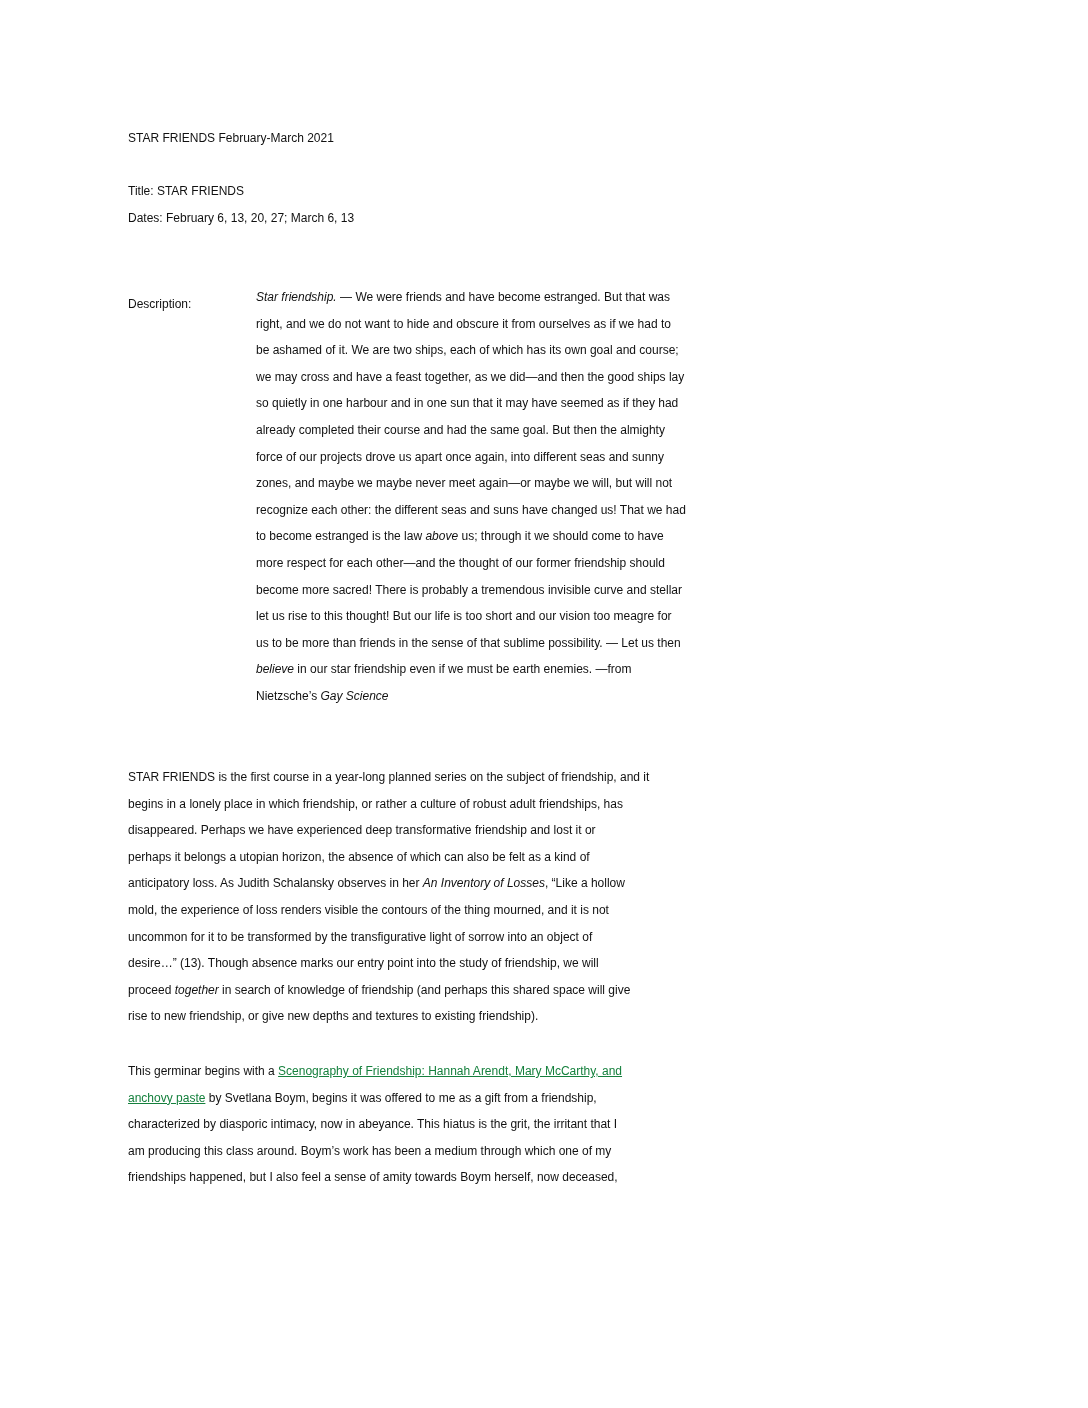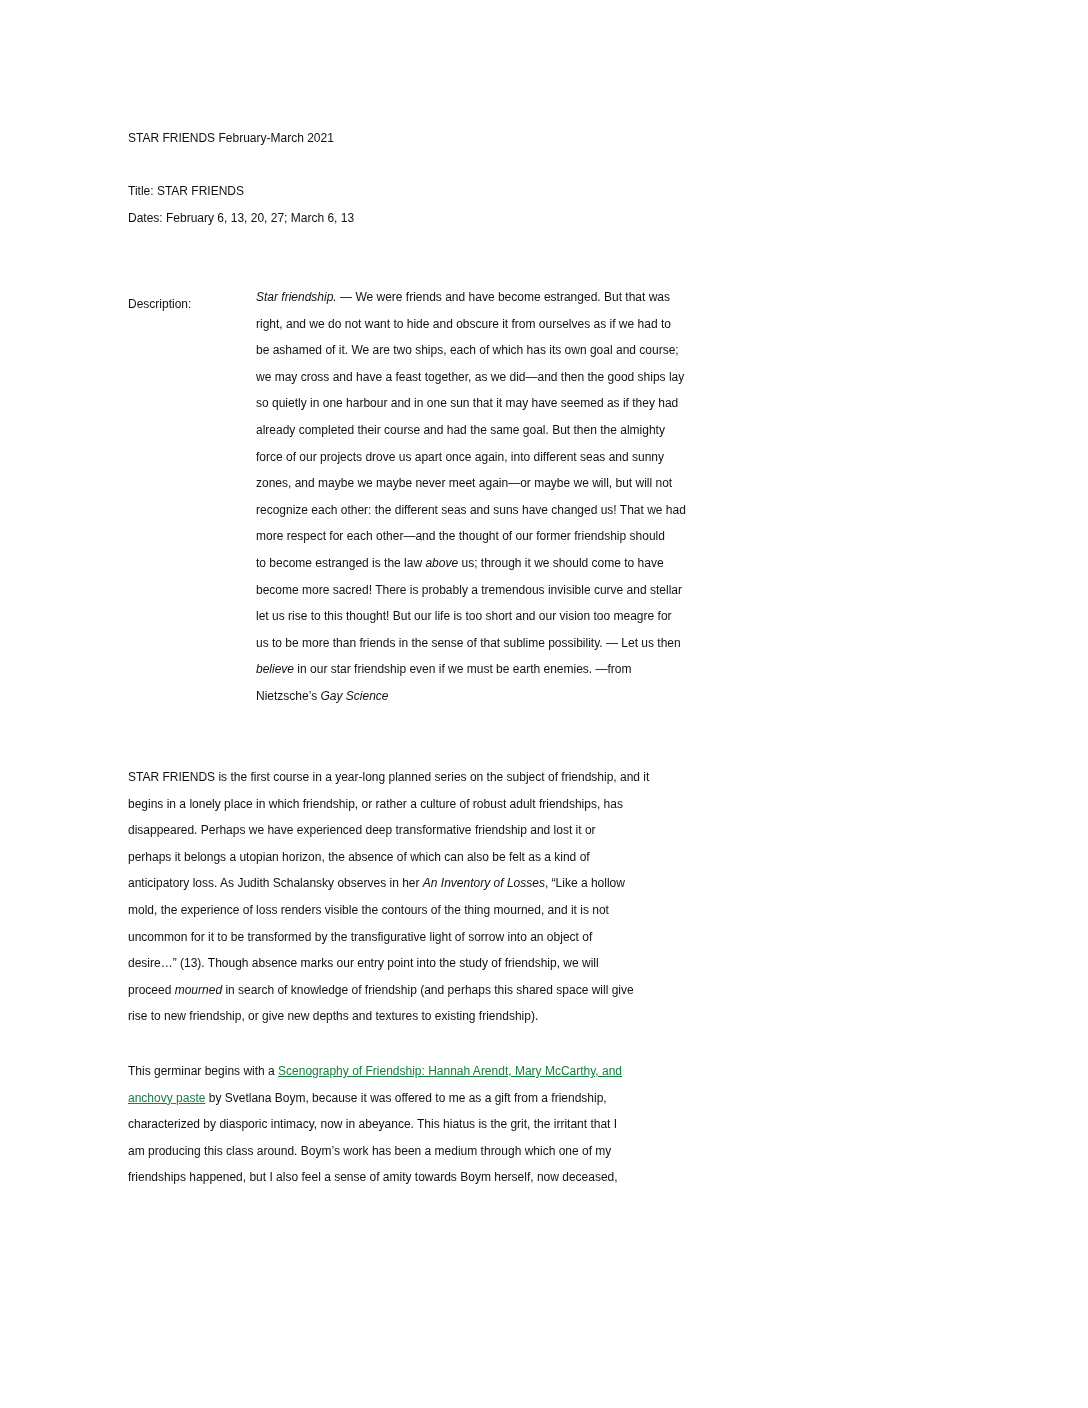--- a/index.html
+++ b/index.html
@@ -41,43 +41,43 @@
   <div class="quote">
     <p><em>Star friendship.</em><span> — We were friends and have become estranged. But that was</span></p>
     <p>right, and we do not want to hide and obscure it from ourselves as if we had to</p>
     <p>be ashamed of it. We are two ships, each of which has its own goal and course;</p>
     <p>we may cross and have a feast together, as we did—and then the good ships lay</p>
     <p>so quietly in one harbour and in one sun that it may have seemed as if they had</p>
     <p>already completed their course and had the same goal. But then the almighty</p>
     <p>force of our projects drove us apart once again, into different seas and sunny</p>
     <p>zones, and maybe we maybe never meet again—or maybe we will, but will not</p>
     <p>recognize each other: the different seas and suns have changed us! That we had</p>
+    <p><span>to become estranged is the law </span><em>above</em><span> us; through it we should come to have</span></p>
     <p>more respect for each other—and the thought of our former friendship should</p>
-    <p><span>to become estranged is the law </span><em>above</em><span> us; through it we should come to have</span></p>
     <p>become more sacred! There is probably a tremendous invisible curve and stellar</p>
     <p>let us rise to this thought! But our life is too short and our vision too meagre for</p>
     <p>us to be more than friends in the sense of that sublime possibility. — Let us then</p>
     <p><span></span><em>believe</em><span> in our star friendship even if we must be earth enemies. —from</span></p>
     <p><span>Nietzsche’s </span><em>Gay Science</em><span></span></p>
   </div>
 
   <div class="para para1">
     <p>STAR FRIENDS is the first course in a year-long planned series on the subject of friendship, and it</p>
     <p>begins in a lonely place in which friendship, or rather a culture of robust adult friendships, has</p>
     <p>disappeared. Perhaps we have experienced deep transformative friendship and lost it or</p>
     <p>perhaps it belongs a utopian horizon, the absence of which can also be felt as a kind of</p>
     <p><span>anticipatory loss. As Judith Schalansky observes in her </span><em>An Inventory of Losses</em><span>, “Like a hollow</span></p>
     <p>mold, the experience of loss renders visible the contours of the thing mourned, and it is not</p>
     <p>uncommon for it to be transformed by the transfigurative light of sorrow into an object of</p>
     <p>desire…” (13). Though absence marks our entry point into the study of friendship, we will</p>
-    <p><span>proceed </span><em>mourned</em><span> in search of knowledge of friendship (and perhaps this shared space will give</span></p>
+    <p><span>proceed </span><em>together</em><span> in search of knowledge of friendship (and perhaps this shared space will give</span></p>
     <p>rise to new friendship, or give new depths and textures to existing friendship).</p>
   </div>
 
   <div class="para para2">
     <p><span>This germinar begins with a </span><a class="link" href="#">Scenography of Friendship: Hannah Arendt, Mary McCarthy, and</a></p>
-    <p><a class="link" href="#">anchovy paste</a><span> by Svetlana Boym, because it was offered to me as a gift from a friendship,</span></p>
+    <p><a class="link" href="#">anchovy paste</a><span> by Svetlana Boym, begins it was offered to me as a gift from a friendship,</span></p>
     <p>characterized by diasporic intimacy, now in abeyance. This hiatus is the grit, the irritant that I</p>
     <p>am producing this class around. Boym’s work has been a medium through which one of my</p>
     <p>friendships happened, but I also feel a sense of amity towards Boym herself, now deceased,</p>
   </div>
 
 </div>
 
 </body></html>

